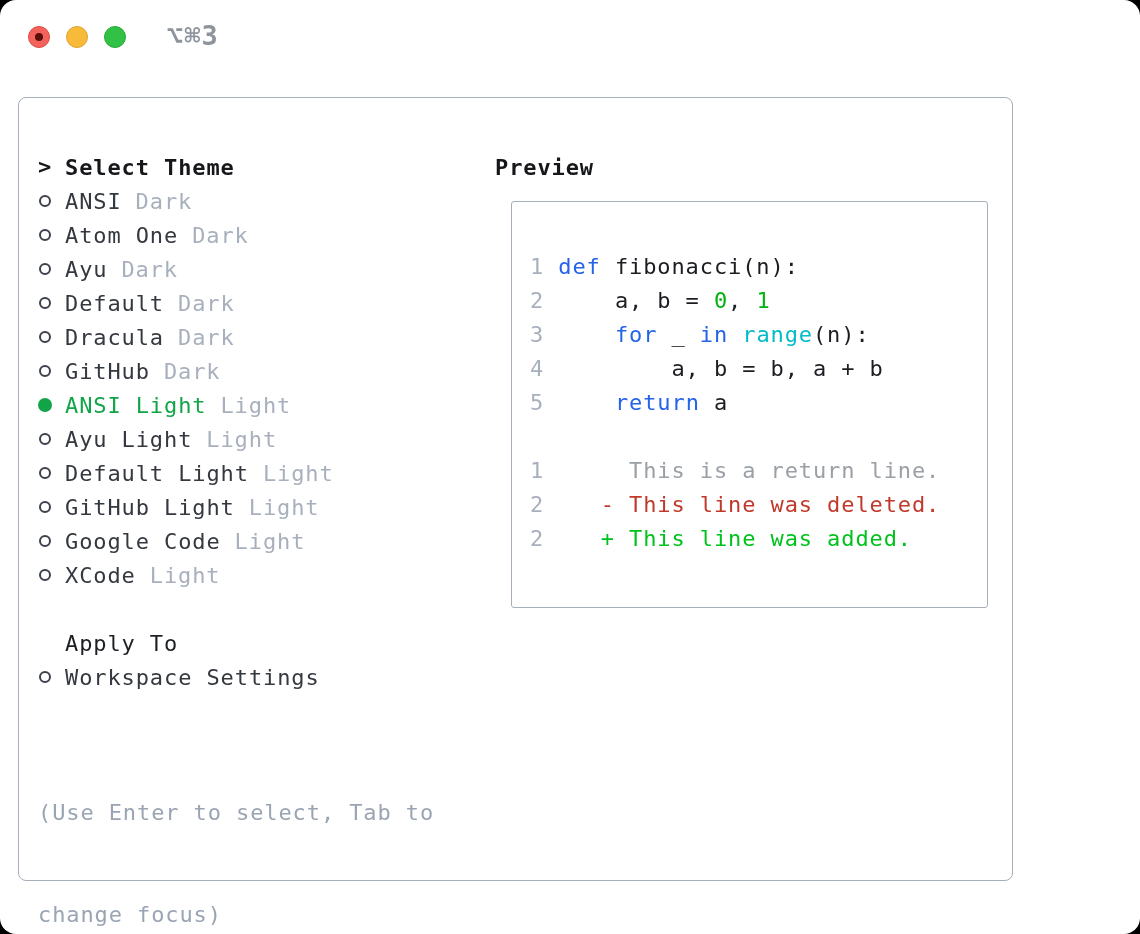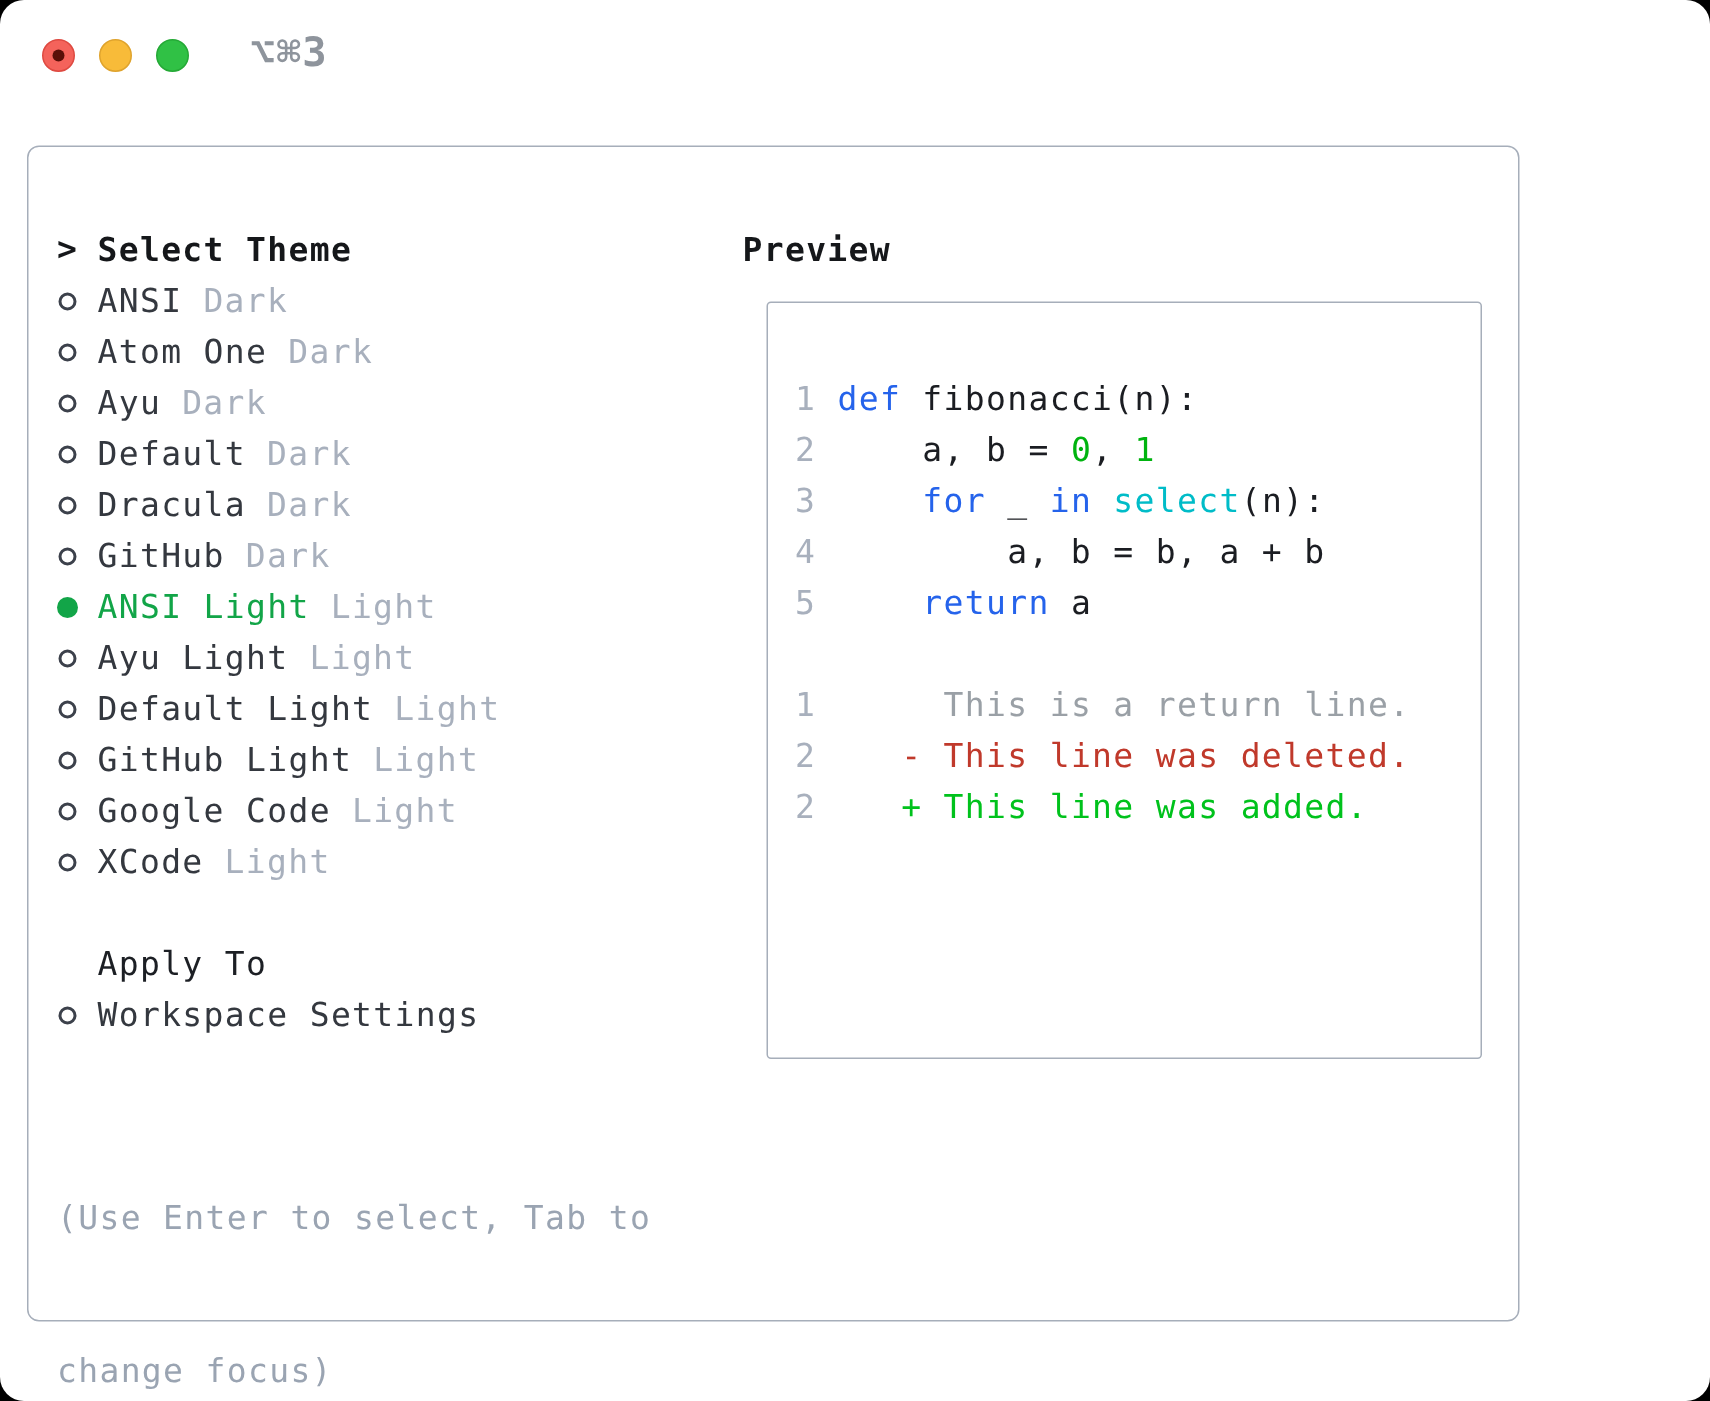--- a/index.html
+++ b/index.html
@@ -51,21 +51,21 @@
   .h{font-weight:bold;color:var(--ink);}
   .name{color:var(--name-dark);}
   .badge{color:var(--muted);margin-left:14px;}
   .selected .name{color:var(--accent-green);}
   .blank{height:34px;}
   .applyhead{color:#1c1f24;}
   .hint{font-size:22px;line-height:34px;color:#9aa4b2;letter-spacing:0.9px;white-space:pre;}
   
   .rightcol-header{position:absolute;left:476px;top:52px;}
   .previewbox{
-    position:absolute;left:492px;top:103px;width:477px;height:505px;
+    position:absolute;left:492px;top:103px;width:477px;height:407px;
     border:1.5px solid var(--border-gray);border-radius:3px;background:#fff;
     padding:48px 0 0 18px;overflow:hidden;
   }
   .cline{height:34px;line-height:34px;font-size:22px;letter-spacing:0.9px;white-space:pre;color:#1b1d22;}
   .ln{color:var(--muted);}
   .tok-plain{color:#1b1d22;}
   .tok-keyword{color:var(--kw-blue);}
   .tok-builtin{color:var(--builtin-cyan);}
   .tok-number{color:var(--num-green);}
   .spacer{height:34px;}
@@ -125,21 +125,21 @@
     </div>
 
     <div class="row rightcol-header">
       <span class="h">Preview</span>
     </div>
 
     <div class="previewbox">
       <div id="code-lines">
           <div class="cline"><span class="ln">1</span> <span class="tok-keyword">def</span><span class="tok-plain"> fibonacci(n):</span></div>
           <div class="cline"><span class="ln">2</span> <span class="tok-plain">    a, b = </span><span class="tok-number">0</span><span class="tok-plain">, </span><span class="tok-number">1</span></div>
-          <div class="cline"><span class="ln">3</span> <span class="tok-plain">    </span><span class="tok-keyword">for</span><span class="tok-plain"> _ </span><span class="tok-keyword">in</span><span class="tok-plain"> </span><span class="tok-builtin">select</span><span class="tok-plain">(n):</span></div>
+          <div class="cline"><span class="ln">3</span> <span class="tok-plain">    </span><span class="tok-keyword">for</span><span class="tok-plain"> _ </span><span class="tok-keyword">in</span><span class="tok-plain"> </span><span class="tok-builtin">range</span><span class="tok-plain">(n):</span></div>
           <div class="cline"><span class="ln">4</span> <span class="tok-plain">        a, b = b, a + b</span></div>
           <div class="cline"><span class="ln">5</span> <span class="tok-plain">    </span><span class="tok-keyword">return</span><span class="tok-plain"> a</span></div>
         </div>
       <div class="spacer"></div>
       <div id="diff-lines">
           <div class="cline diff-context"><span class="ln">1</span>    <span class="marker"> </span> <span class="dtext">This is a return line.</span></div>
           <div class="cline diff-deleted"><span class="ln">2</span>    <span class="marker">-</span> <span class="dtext">This line was deleted.</span></div>
           <div class="cline diff-added"><span class="ln">2</span>    <span class="marker">+</span> <span class="dtext">This line was added.</span></div>
         </div>
     </div>

